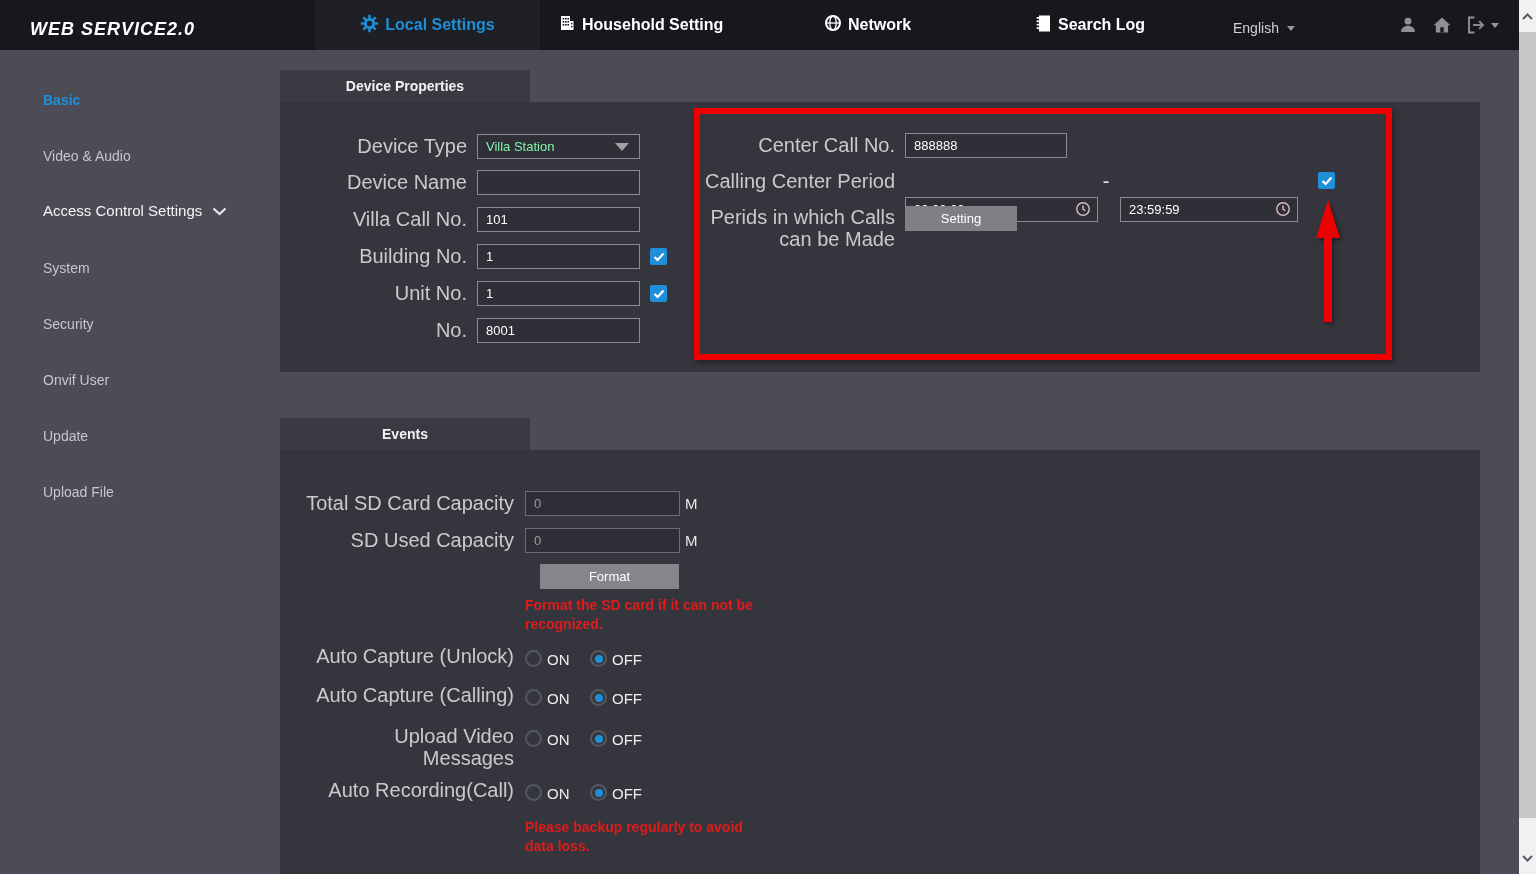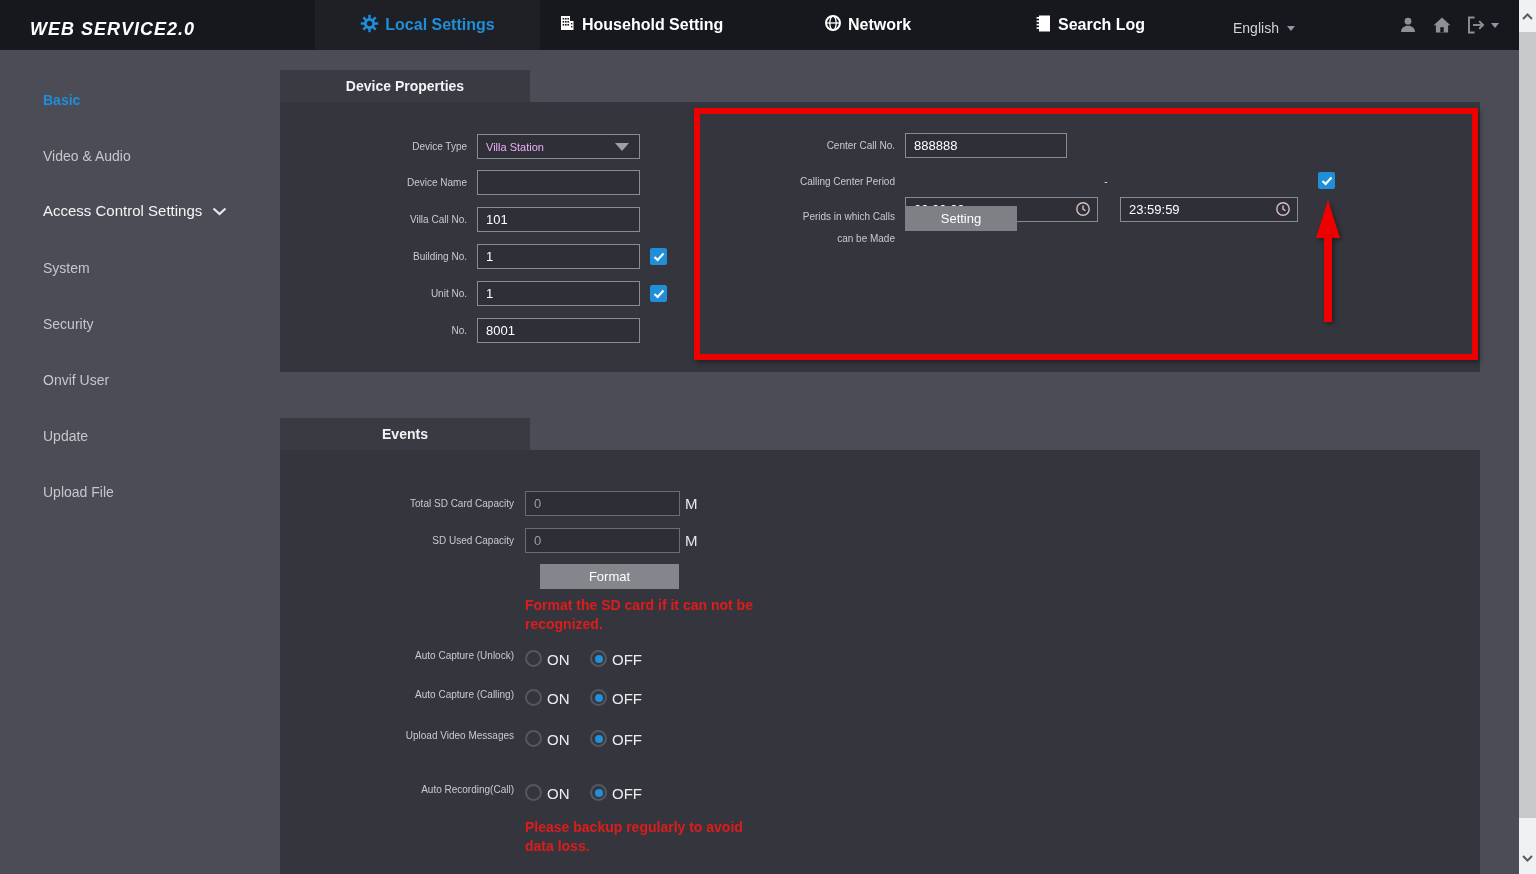--- a/index.html
+++ b/index.html
@@ -35,45 +35,45 @@
   .vscroll .thumb { position:absolute; left:0; top:32px; width:17px; height:786px; background:#c7c8ca; }
   
   .side-item { position:absolute; left:43px; height:20px; line-height:20px; font-size:14px; color:#c6c7cb; cursor:pointer; white-space:nowrap; display:flex; align-items:center; gap:10px;}
   .side-item.active { color:#1e8fd8; font-weight:bold; }
   .side-item.bright { color:#f5f5f7; font-size:15px; }
   
   .ptab { position:absolute; left:280px; width:250px; height:32px; background:#3a3b42;
     display:flex; align-items:center; justify-content:center; font-size:14px; font-weight:bold; color:#f2f3f5; }
   .panel { position:absolute; left:280px; width:1200px; background:#35363d; }
   
-  .flabel { position:absolute; font-size:10px; color:#c9cacd; text-align:right; line-height:25px; white-space:nowrap; }
+  .flabel { position:absolute; font-size:20px; color:#c9cacd; text-align:right; line-height:25px; white-space:nowrap; }
   .finput {
     position:absolute; height:25px; background:#2f3037; border:1px solid #8a8b91;
     color:#ffffff; font-size:13px; padding:0 8px; font-family:"Liberation Sans", sans-serif; outline:none;
   }
   .finput.dim { background:#2e2f36; border-color:#6b6c72; color:#9b9ca0; }
-  .fselect { position:absolute; height:25px; background:#2f3037; border:1px solid #8a8b91; color:#f0abfc; font-size:11px;
+  .fselect { position:absolute; height:25px; background:#2f3037; border:1px solid #8a8b91; color:#86efac; font-size:13px;
     display:flex; align-items:center; padding:0 8px; cursor:pointer; }
   .fselect .sel-caret { position:absolute; right:10px; width:0; height:0;
     border-left:7px solid transparent; border-right:7px solid transparent; border-top:8px solid #9fa0a5; }
   .cbx { position:absolute; width:17px; height:17px; background:#1e8fd8; border-radius:2px;
     display:flex; align-items:center; justify-content:center; cursor:pointer; }
   .gbtn { position:absolute; height:25px; background:#7f8086; border:none; color:#ffffff; font-size:13px;
     font-family:"Liberation Sans", sans-serif; cursor:pointer; }
   .unit { position:absolute; font-size:15px; color:#e8e9eb; line-height:25px; }
   .warn { position:absolute; color:#dd1c1c; font-weight:bold; font-size:14px; line-height:19px; }
   
   .radio { position:absolute; width:17px; height:17px; border-radius:50%; border:2px solid #55575e; cursor:pointer; }
   .radio.sel::after { content:""; position:absolute; left:2.5px; top:2.5px; width:8px; height:8px; border-radius:50%; background:#1e8fd8; }
   .rlabel { position:absolute; font-size:15px; color:#eceded; line-height:18px; cursor:default; }
   
   .timewrap { position:absolute;margin-top:28px; }
   .timewrap .clock { position:absolute; right:7px; top:4px; }
   
-  .redbox { position:absolute; left:694px; top:108px; width:784px; height:252px;
+  .redbox { position:absolute; left:694px; top:108px; width:698px; height:252px;
     border:6px solid #ee0000; box-shadow:2px 3px 5px rgba(0,0,0,0.35); z-index:3; }
   .arrow-head { position:absolute; width:0; height:0;
     border-left:12px solid transparent; border-right:12px solid transparent; border-bottom:38px solid #ee0000;
     filter:drop-shadow(2px 2px 2px rgba(0,0,0,0.4)); }
   .arrow-shaft { position:absolute; width:8px; background:#ee0000; filter:drop-shadow(2px 2px 2px rgba(0,0,0,0.4)); }
 </style>
 </head>
 <body>
 
 <div class="topnav">

